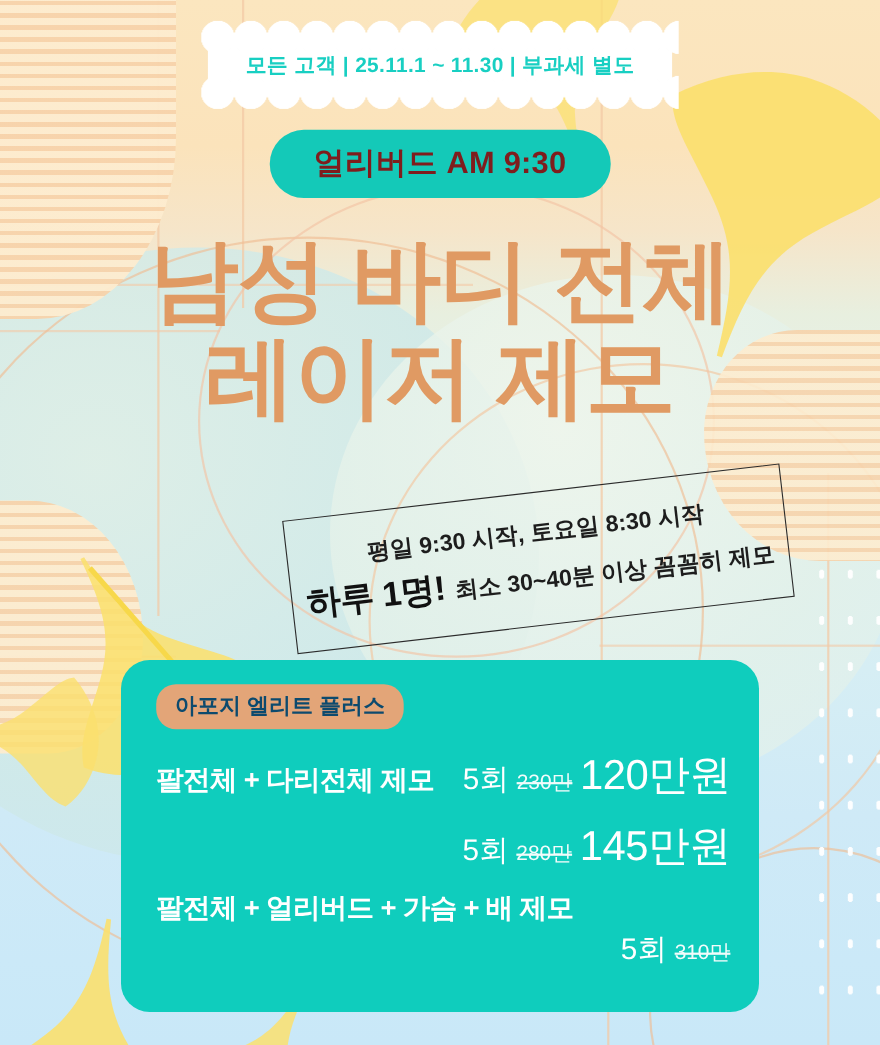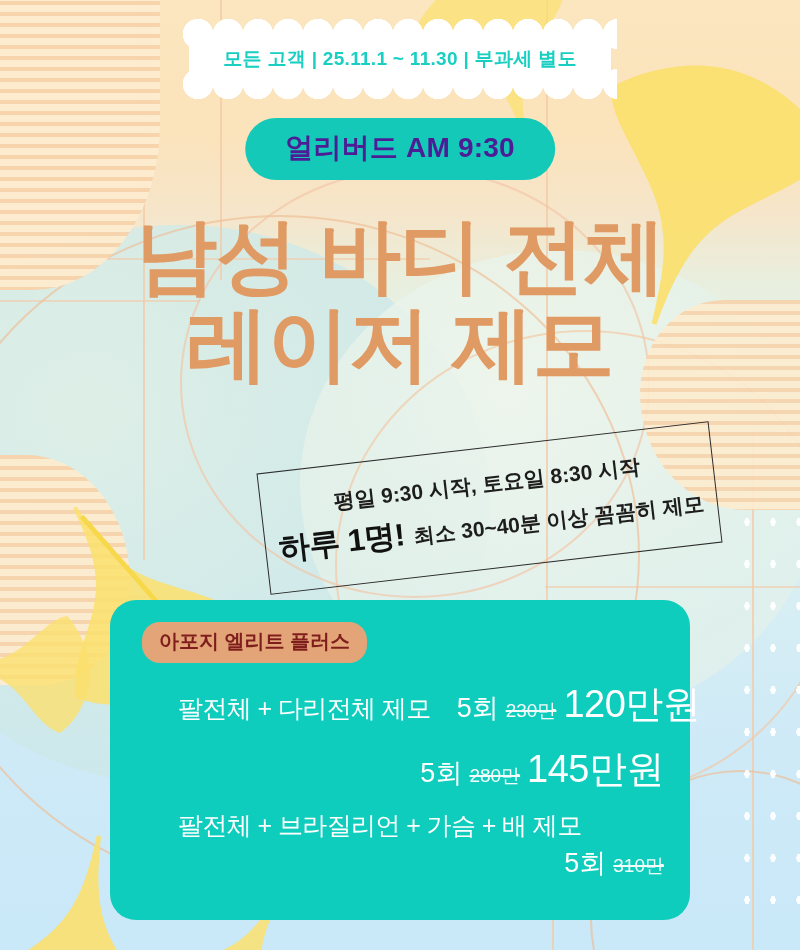--- a/index.html
+++ b/index.html
@@ -108,21 +108,21 @@
     font-weight:bold;
     letter-spacing:.3px;
     white-space:nowrap;
   }
 
   
   #earlybird-pill {
     position:absolute; left:50%; transform:translateX(-50%);
     top:118px;
     background:#14c9b8;
-    color:#4c1d95;
+    color:#7f1d1d;
     border-radius:34px;
     padding:11px 40px 13px;
     font-size:28px;
     font-weight:bold;
     white-space:nowrap;
     letter-spacing:.2px;
   }
 
   
   #headline { position:absolute; left:0; right:0; top:182px; text-align:center;margin-top:34px; }
@@ -178,37 +178,37 @@
     position:absolute;
     left:110px; top:600px;
     width:580px; height:320px;
     background:#0fcdbd;
     border-radius:26px;
     padding:22px 26px 0 32px;
   }
   #brand-pill {
     display:inline-block;
     background:#e3a578;
-    color:#7f1d1d;
+    color:#0c4a6e;
     border-radius:18px;
     padding:6px 17px 8px;
     font-size:20px;
     font-weight:bold;
     white-space:nowrap;
   }
   .price-row { margin-top:16px; color:#ffffff; }
   .price-row.compact { margin-top:14px; }
   .row-inline {
     display:flex; align-items:baseline;
     gap:26px;
     white-space:nowrap;
   }
   .row-stacked { display:block; }
   .row-title {
-    font-size:25px; font-weight:normal; letter-spacing:-.6px;margin-left:36px;
+    font-size:25px; font-weight:bold; letter-spacing:-.6px;
   }
   .row-price {
     display:flex; align-items:baseline; gap:7px;
     white-space:nowrap;
     text-align:right;
   }
   .row-stacked .row-price { justify-content:flex-end; margin-top:3px; }
   .p-count { font-size:27px; font-weight:500; }
   .p-old {
     font-size:19px; font-weight:500;
@@ -318,21 +318,21 @@
           <span class="p-count">5회</span>
           <span class="p-old">280만</span>
           <span class="p-new">145만원</span>
         </div>
       </div>
     </div>
 
     
     <div class="price-row compact">
       <div class="row-stacked">
-        <div class="row-title">팔전체 + 브라질리언 + 가슴 + 배 제모</div>
+        <div class="row-title">팔전체 + 얼리버드 + 가슴 + 배 제모</div>
         <div class="row-price">
           <span class="p-count">5회</span>
           <span class="p-old">310만</span>
         </div>
       </div>
     </div>
   </div>
 
 </div>
 

